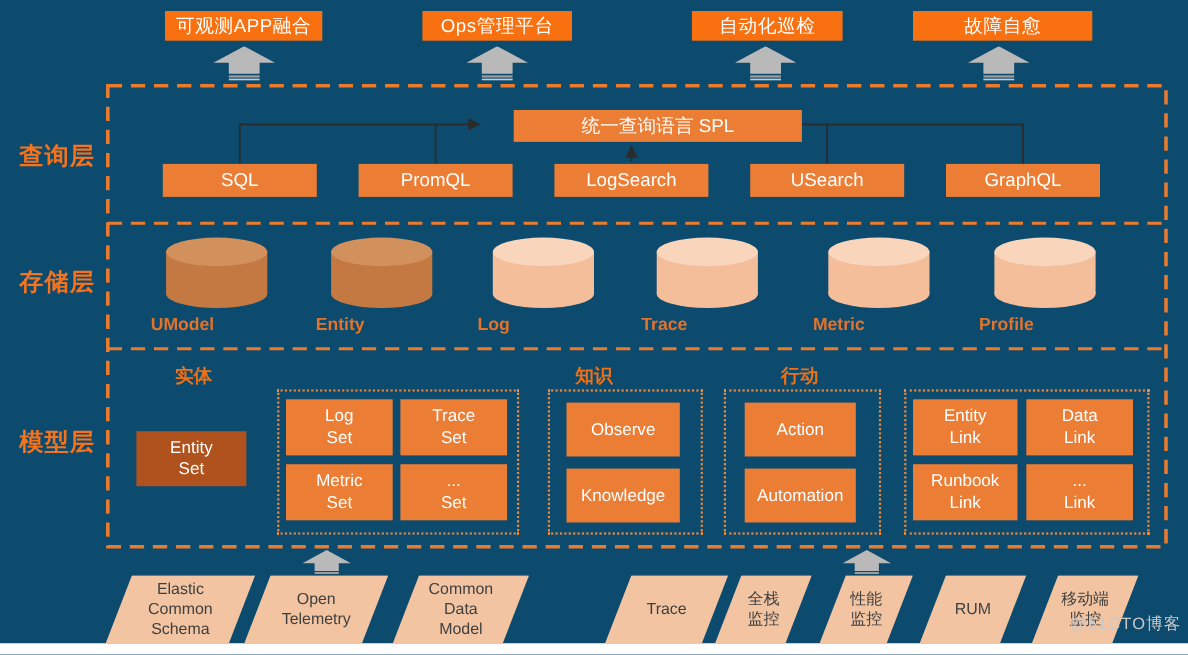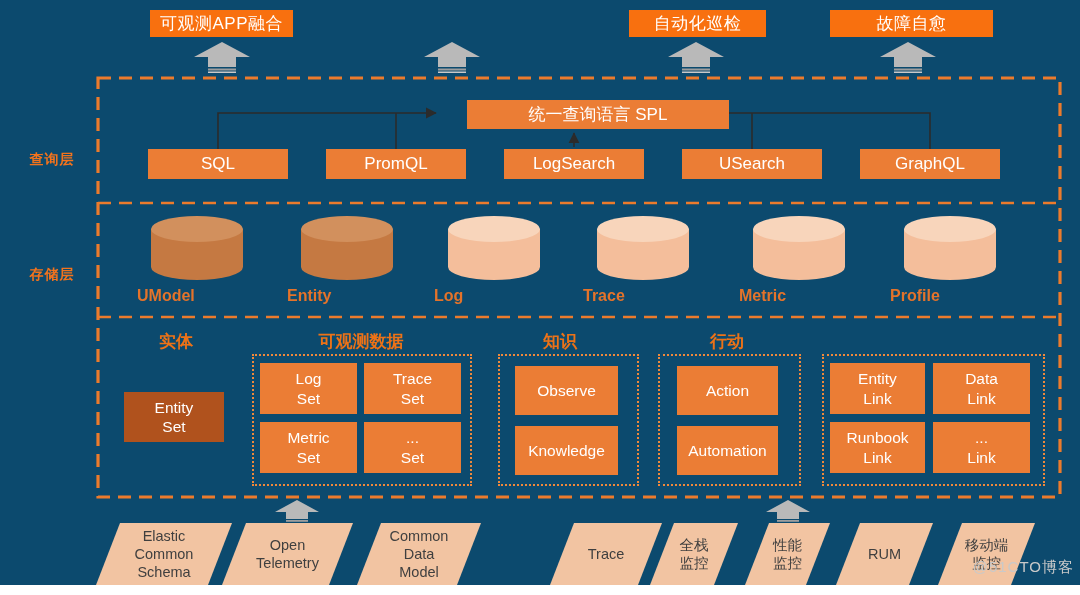--- a/index.html
+++ b/index.html
@@ -7,21 +7,21 @@
     position:relative;width:1080px;height:585px;background:#0c4a6e;overflow:hidden;
     font-family:Liberation Sans, sans-serif;
   }
   .banner{
     position:absolute;top:10px;height:27px;background:#F8700F;color:#fff;
     display:flex;align-items:center;justify-content:center;
     font-size:17px;font-weight:500;letter-spacing:.5px;
   }
   .layer-label{
     position:absolute;left:8px;width:88px;text-align:center;
-    color:#F4731C;font-size:14px;font-weight:bold;letter-spacing:1px;margin-top:24px;
+    color:#F4731C;font-size:22px;font-weight:bold;letter-spacing:1px;
   }
   .obox{
     position:absolute;background:#EB7D35;color:#fff;
     display:flex;align-items:center;justify-content:center;text-align:center;
     font-size:17px;line-height:1.25;white-space:pre-line;
   }
   .mbox{font-size:15.5px;}
   .darkbox{background:#B0521D;}
   .group{position:absolute;border:2px dotted #F0883A;background:transparent;}
   .sec-title{
@@ -50,20 +50,21 @@
     position:absolute;right:6px;bottom:8px;color:#C9C9C9;font-size:15px;letter-spacing:1px;
   }
   svg.overlay{position:absolute;left:0;top:0;pointer-events:none;}
 </style>
 </head>
 <body>
 
 <div class="canvas">
 
   <div class="banner" style="left:150px;width:143px">可观测APP融合</div>
+  <div class="banner" style="left:384px;width:136px">Ops管理平台</div>
   <div class="banner" style="left:629px;width:137px">自动化巡检</div>
   <div class="banner" style="left:830px;width:163px">故障自愈</div>
 
   <svg class="overlay" style="left:194px;top:42px" width="56" height="32">
     <polygon points="28,0 56,15 42,15 42,25 14,25 14,15 0,15" fill="#b9b9b9"></polygon>
     <rect x="14" y="26.5" width="28" height="2" fill="#9e9e9e"></rect>
       <rect x="14" y="29.5" width="28" height="1.5" fill="#c9c9c9"></rect>
   </svg>
   <svg class="overlay" style="left:424px;top:42px" width="56" height="32">
     <polygon points="28,0 56,15 42,15 42,25 14,25 14,15 0,15" fill="#b9b9b9"></polygon>
@@ -95,20 +96,21 @@
 
     <path d="M396 149 V113" fill="none" stroke="#2b2b2b" stroke-width="1.6"></path>
     <path d="M218 149 V113 H436" fill="none" stroke="#2b2b2b" stroke-width="1.6" marker-end="url(#arr)"></path>
     <path d="M752 149 V113" fill="none" stroke="#2b2b2b" stroke-width="1.6"></path>
     <path d="M930 149 V113 H712" fill="none" stroke="#2b2b2b" stroke-width="1.6" marker-end="url(#arr)"></path>
     <path d="M574 147 V133" fill="none" stroke="#2b2b2b" stroke-width="1.6" marker-end="url(#arr)"></path>
   </svg>
 
   <div class="layer-label" style="top:127px">查询层</div>
   <div class="layer-label" style="top:242px">存储层</div>
+  <div class="layer-label" style="top:387px">模型层</div>
 
   <div class="obox" style="left:467px;top:100px;width:262px;height:29px">统一查询语言 SPL</div>
   <div class="obox" style="left:326px;top:149px;width:140px;height:30px">PromQL</div>
   <div class="obox" style="left:148px;top:149px;width:140px;height:30px">SQL</div>
   <div class="obox" style="left:682px;top:149px;width:140px;height:30px">USearch</div>
   <div class="obox" style="left:504px;top:149px;width:140px;height:30px">LogSearch</div>
   <div class="obox" style="left:860px;top:149px;width:140px;height:30px">GraphQL</div>
 
   <div class="cyl dark" style="left:151px;top:216px">
       <div class="bot"></div>
@@ -142,22 +144,21 @@
     </div>
 
   <div class="cyl-label" style="left:137px">UModel</div>
   <div class="cyl-label" style="left:287px">Entity</div>
   <div class="cyl-label" style="left:434px">Log</div>
   <div class="cyl-label" style="left:583px">Trace</div>
   <div class="cyl-label" style="left:739px">Metric</div>
   <div class="cyl-label" style="left:890px">Profile</div>
 
   <div class="sec-title" style="left:136px;width:80px">实体</div>
-  <div class="sec-title" style="left:281px;width:160px">可观测数据</div>
-  <div class="sec-title" style="left:520px;width:80px">知识</div>
+  <div class="sec-title" style="left:500px;width:80px">知识</div>
   <div class="sec-title" style="left:687px;width:80px">行动</div>
 
   <div class="obox mbox darkbox" style="left:124px;top:392px;width:100px;height:50px">Entity
 Set</div>
 
   <div class="group" style="left:252px;top:354px;width:216px;height:128px"></div>
   <div class="obox mbox" style="left:260px;top:363px;width:97px;height:51px">Log
 Set</div>
   <div class="obox mbox" style="left:364px;top:363px;width:97px;height:51px">Trace
 Set</div>

